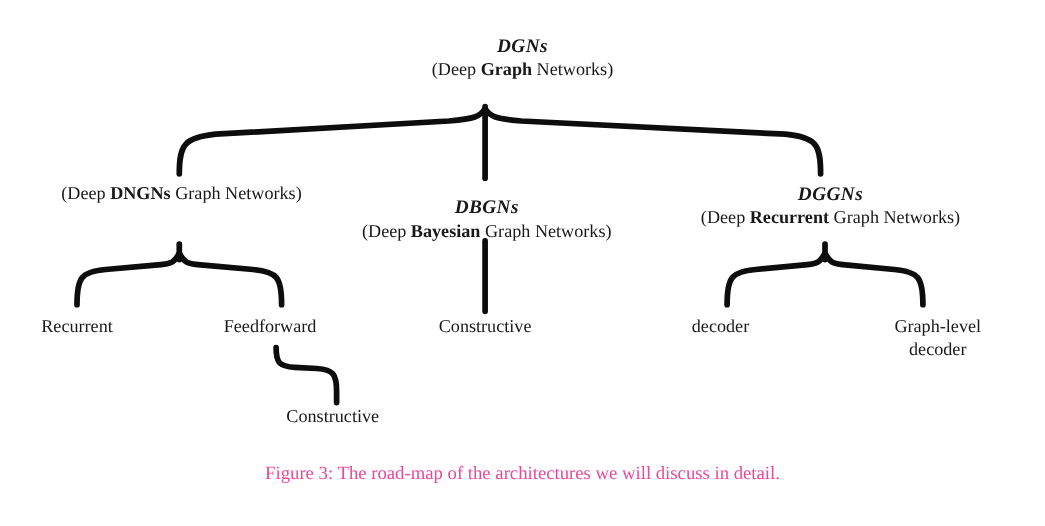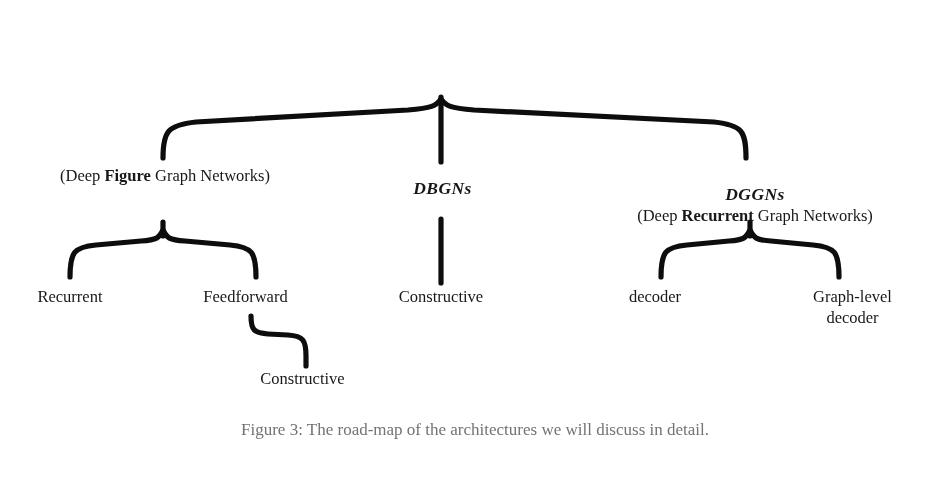--- a/index.html
+++ b/index.html
@@ -49,21 +49,21 @@
     color: #181818;
   }
   .leaf span { display: block; white-space: nowrap; }
 
   
   #node-root { left: 295px; top: 30px; width: 360px; }
 
   
   #node-dngns { left: 10px;  top: 165px; width: 310px; }
   #node-dbgns { left: 300px; top: 177px; width: 285px; }
-  #node-dggns { left: 595px; top: 183px; width: 320px; }
+  #node-dggns { left: 595px; top: 165px; width: 320px; }
 
   
   #leaf-recurrent   { left: 15px;  top: 286px; width: 110px; }
   #leaf-feedforward { left: 178px; top: 286px; width: 135px; }
   #leaf-constructive-bayes { left: 376px; top: 286px; width: 130px; }
   #leaf-node-decoder  { left: 600px; top: 286px; width: 110px; }
   #leaf-graph-decoder { left: 795px; top: 286px; width: 115px; text-align: center; }
   #leaf-constructive-ff { left: 235px; top: 368px; width: 135px; }
 
   
@@ -81,21 +81,21 @@
   }
 
   
   #caption {
     position: absolute;
     left: 0;
     top: 420px;
     width: 950px;
     text-align: center;
     font-size: 17px;
-    color: #737373;
+    color: #ec4899;
   }
 </style>
 </head>
 <body>
 
 <div id="figure-root">
 
   <svg id="connectors" viewBox="0 0 950 478">
 
     <g>
@@ -138,27 +138,32 @@
 
     <g>
       <path stroke-width="5.2" d="M 251 316
                C 251 330, 254 333, 268 334
                L 288 335
                C 303 336, 306 340, 306 356
                L 306 366"></path>
     </g>
   </svg>
 
+  <div class="node" id="node-root">
+    <span class="acronym">DGNs</span>
+    <span class="expansion"><span>(Deep </span><b>Graph</b><span> Networks)</span></span>
+  </div>
 
   <div class="node" id="node-dngns">
-    <span class="expansion"><span>(Deep </span><b>Figure</b><span> Graph Networks)</span></span>
+    <span class="expansion"><span>(Deep </span><b>DNGNs</b><span> Graph Networks)</span></span>
   </div>
 
   <div class="node" id="node-dbgns">
     <span class="acronym">DBGNs</span>
+    <span class="expansion"><span>(Deep </span><b>Bayesian</b><span> Graph Networks)</span></span>
   </div>
 
   <div class="node" id="node-dggns">
     <span class="acronym">DGGNs</span>
     <span class="expansion"><span>(Deep </span><b>Recurrent</b><span> Graph Networks)</span></span>
   </div>
 
   <div class="leaf" id="leaf-feedforward">
     <span>Feedforward</span>
   </div>

